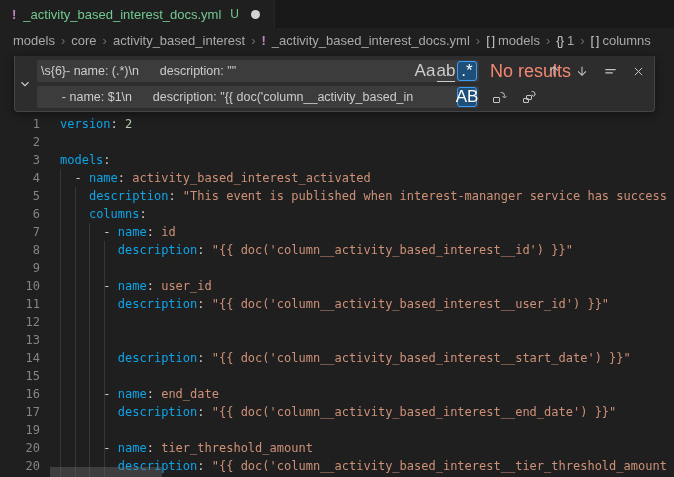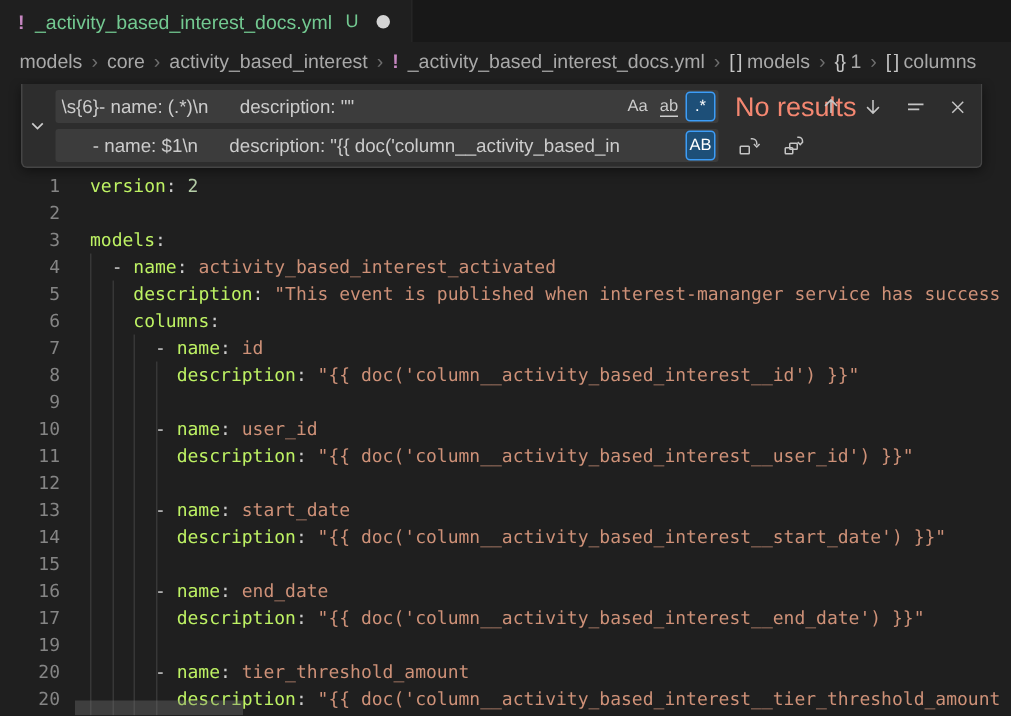--- a/index.html
+++ b/index.html
@@ -23,41 +23,41 @@
   .crumb .excl { color:#c586c0; font-weight:bold; margin-right:6px; }
   .crumb-sep { color:#6e6e6e; margin:0 6px; font-size:13px; }
 
   
   .editor { position:relative; height:425px; background:#1f1f1f; overflow:hidden; }
   .code-row { position:absolute; left:0; width:674px; height:18px; overflow:hidden; }
   .ln { position:absolute; left:0; top:0; width:40px; text-align:right; color:#858585;
         font:12px/18px "DejaVu Sans Mono", monospace; }
   .code { position:absolute; left:60px; top:0; white-space:pre;
           font:12px/18px "DejaVu Sans Mono", monospace; color:#d4d4d4; }
-  .tk-key { color:#bef264; }
+  .tk-key { color:#0ea5e9; }
   .tk-pun { color:#cccccc; }
   .tk-str { color:#ce9178; }
   .tk-num { color:#b5cea8; }
   .guide { position:absolute; width:1px; background:#373737; }
   .hscroll { position:absolute; left:50px; top:415px; width:112px; height:10px;
              background:rgba(121,121,121,0.35); }
 
   
   .findw { position:absolute; left:14px; top:4px; width:641px; height:56px;
            background:#2d2d2d; border:1px solid #454545; border-top:none;
            border-radius:0 0 4px 4px; box-shadow:0 2px 8px rgba(0,0,0,0.45);
            z-index:10; display:flex; }
   .findw-toggle { width:20px; display:flex; align-items:center; justify-content:center; cursor:pointer; }
   .findw-body { flex:1; padding:4px 0 4px 2px; position:relative; }
   .frow { position:relative; height:22px; margin-bottom:4px; display:flex; align-items:center; }
   .finput { position:relative; width:442px; height:22px; background:#3c3c3c; border-radius:2px;
             display:flex; align-items:center; padding:0 2px 0 4px; overflow:hidden; }
   .finput .ftext { flex:1; color:#cccccc; font-size:12.5px; white-space:pre; overflow:hidden; }
   .opt { width:20px; height:20px; display:flex; align-items:center; justify-content:center;
-         border-radius:3px; color:#cccccc; font-size:11px; flex:none; cursor:pointer;
+         border-radius:3px; color:#cccccc; font-size:17px; flex:none; cursor:pointer;
          border:1px solid transparent; margin-left:1px; }
   .opt.active { background:#1d4f78; border-color:#3c9df8; color:#ffffff; }
   .opt .ww { border-bottom:1px solid #cccccc; padding-bottom:0px; }
   .results { color:#f48771; font-size:18px; margin-left:11px; white-space:nowrap; }
   .navicons { position:absolute; right:6px; top:0; height:22px; display:flex; align-items:center; gap:8px; }
   .icobtn { width:20px; height:20px; display:flex; align-items:center; justify-content:center;
             color:#c5c5c5; cursor:pointer; border-radius:3px; }
   .repicons { display:flex; align-items:center; gap:10px; margin-left:10px; }
   svg { display:block; }
 </style>
@@ -158,21 +158,20 @@
       <div class="code-row" style="top: 243px;">
         <span class="ln">11</span>
         <span class="code"><span class="tk-pun">        </span><span class="tk-key">description</span><span class="tk-pun">: </span><span class="tk-str">"{{ doc('column__activity_based_interest__user_id') }}"</span></span>
       </div>
       <div class="code-row" style="top: 261px;">
         <span class="ln">12</span>
         <span class="code"></span>
       </div>
       <div class="code-row" style="top: 279px;">
         <span class="ln">13</span>
-        <span class="code"><span class="tk-pun">      - </span><span class="tk-key">name</span><span class="tk-pun">: </span><span class="tk-str">start_date</span></span>
       </div>
       <div class="code-row" style="top: 297px;">
         <span class="ln">14</span>
         <span class="code"><span class="tk-pun">        </span><span class="tk-key">description</span><span class="tk-pun">: </span><span class="tk-str">"{{ doc('column__activity_based_interest__start_date') }}"</span></span>
       </div>
       <div class="code-row" style="top: 315px; padding-left: 42px;">
         <span class="ln">15</span>
         <span class="code"></span>
       </div>
       <div class="code-row" style="top: 333px;">

